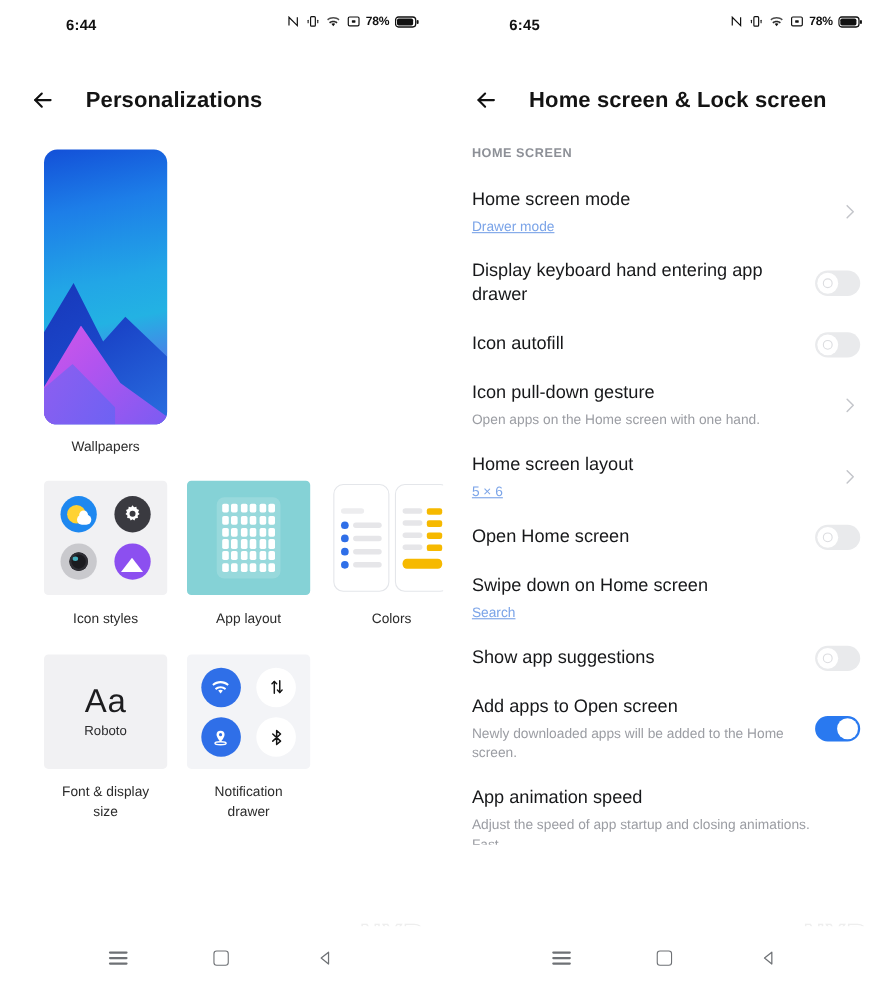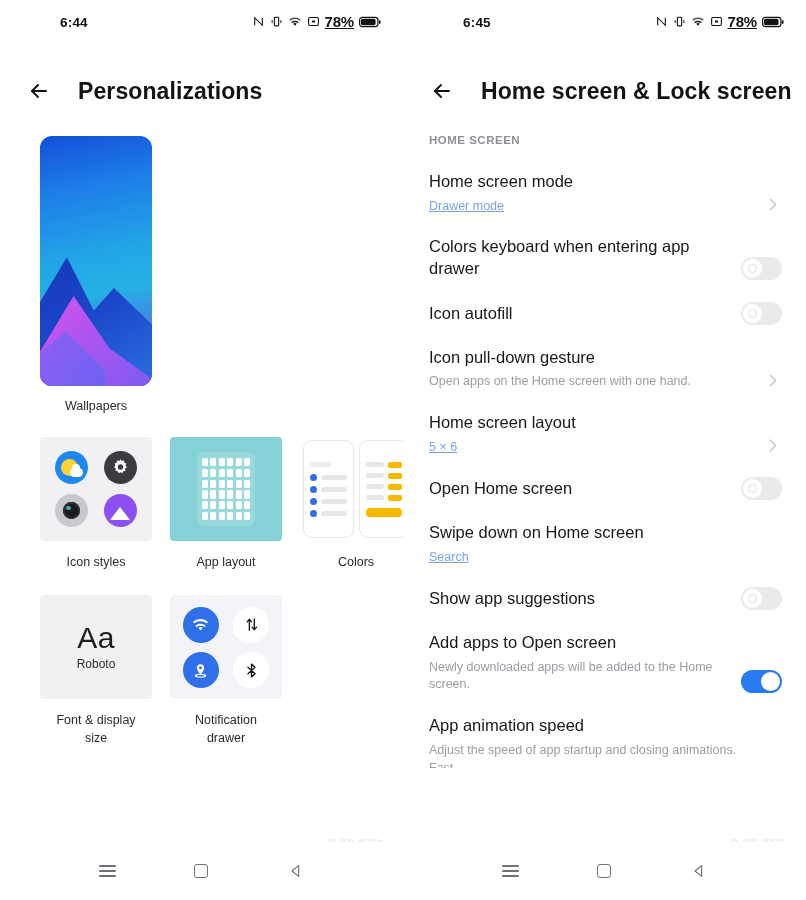--- a/index.html
+++ b/index.html
@@ -49,42 +49,41 @@
     position: absolute;
     right: 22px;
     top: 13px;
     display: flex;
     align-items: center;
     gap: 5px;
     color: #111;
   }
   .status-icons .sicon { display: block; }
   .batt-text {
-    font-size: 15px;
+    font-size: 11px;
     font-weight: 700;
     color: #111;
     letter-spacing: -0.2px;
-    text-decoration: underline;
   }
 
   
   .appbar {
     display: flex;
     align-items: center;
     padding-left: 24px;
     height: 62px;
     margin-top: 18px;
   }
   .back-btn {
     width: 30px; height: 30px;
     display: flex; align-items: center; justify-content: center;
     cursor: pointer;
   }
   .appbar-title {
-    font-size: 23px;
+    font-size: 20px;
     font-weight: 700;
     color: #131313;
     margin-left: 24px;
     letter-spacing: .1px;
   }
 
   
   .cards-area { padding: 14px 25px 0 25px; margin-left: 15px; }
 
   .wallpaper-card {
@@ -246,21 +245,21 @@
   .settings-list { padding: 6px 24px 0 26px; }
   .section-header {
     font-size: 11.5px;
     font-weight: 600;
     color: #8d9097;
     letter-spacing: .5px;
     margin: 6px 0 14px 0;
   }
   .setting-row {
     display: flex;
-    align-items: flex-end;
+    align-items: center;
     min-height: 42px;
     padding: 11px 0 11px 0;
     position: relative;
   }
   .sr-texts { flex: 1; padding-right: 14px; }
   .sr-title {
     font-size: 16.5px;
     color: #17181a;
     line-height: 1.32;
     letter-spacing: 0;
@@ -651,21 +650,21 @@
         </div>
         <div class="chevron">
           <svg width="19" height="19" viewBox="0 0 24 24" fill="none" stroke="currentColor" stroke-width="1.7" stroke-linecap="round" stroke-linejoin="round">
               <path d="M9 5l7 7-7 7"></path>
             </svg>
         </div>
       </div>
 
       <div class="setting-row">
         <div class="sr-texts">
-          <div class="sr-title">Colors keyboard when entering app drawer</div>
+          <div class="sr-title">Display keyboard hand entering app drawer</div>
         </div>
         <div class="toggle off">
             <div class="knob"></div>
           </div>
       </div>
 
       <div class="setting-row">
         <div class="sr-texts">
           <div class="sr-title">Icon autofill</div>
         </div>

